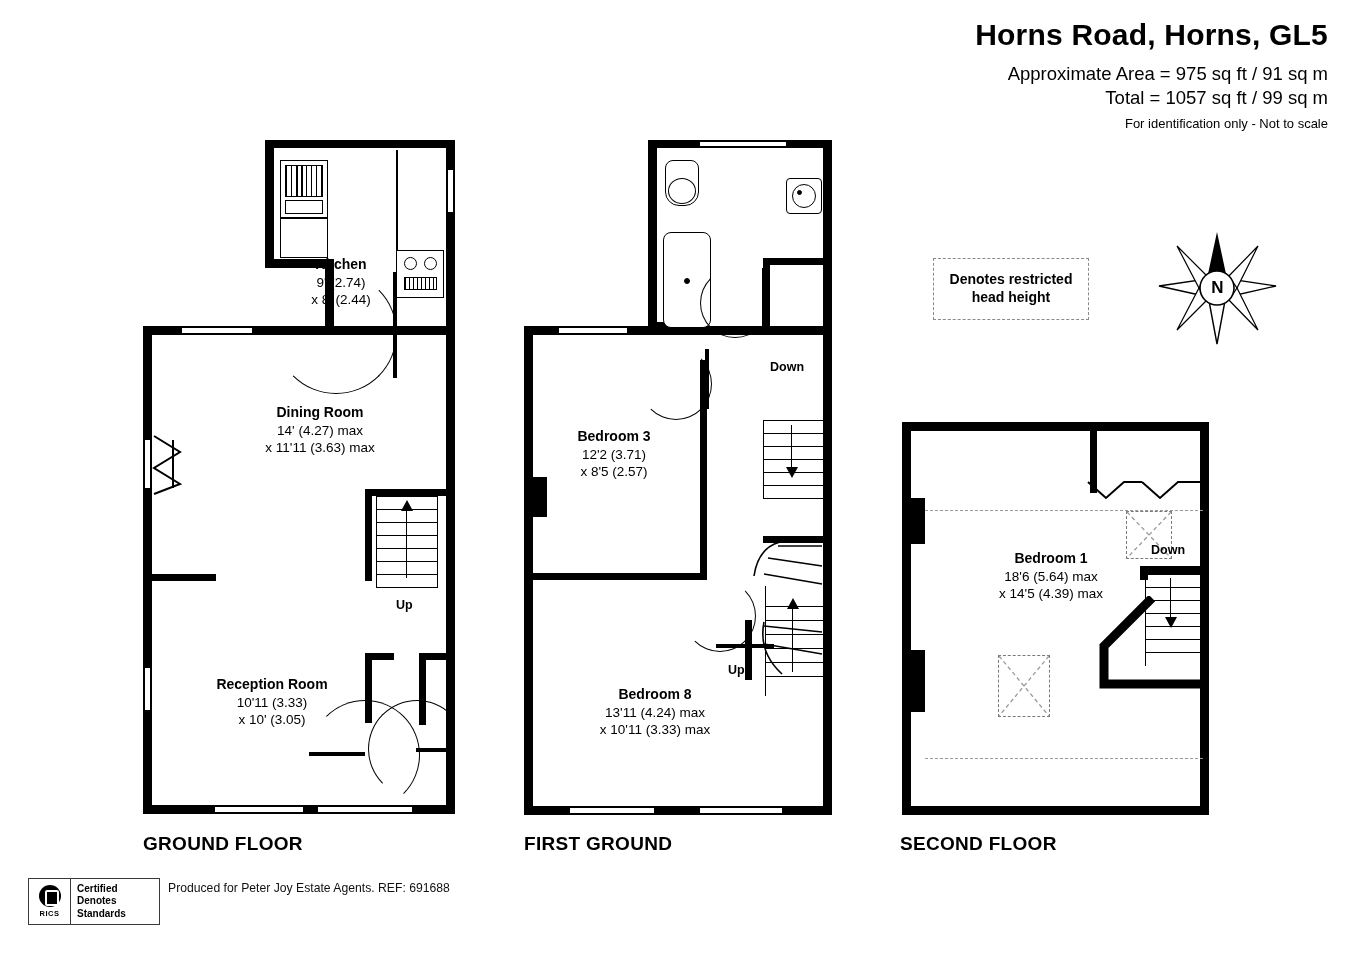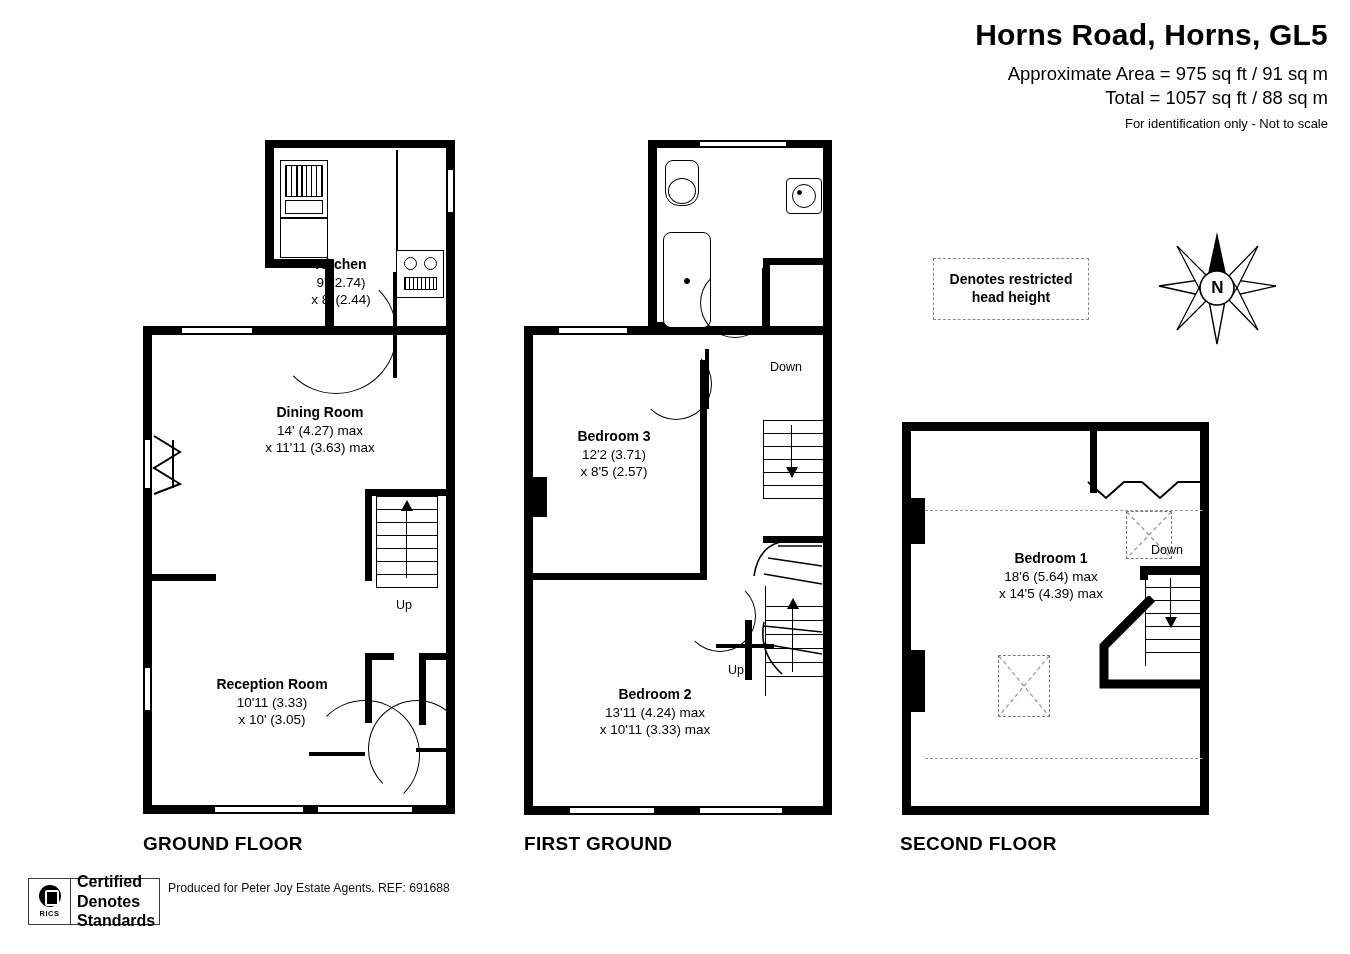--- a/index.html
+++ b/index.html
@@ -54,21 +54,21 @@
   .room-label .nm { font-weight: bold; font-size: 14px; }
   .floor-title {
     position: absolute;
     font-size: 19px;
     font-weight: bold;
     letter-spacing: 0.3px;
   }
   .small-bold {
     position: absolute;
     font-size: 12.5px;
-    font-weight: normal;
+    font-weight: bold;
   }
 
   
   .window {
     position: absolute;
     background: #ffffff;
     border-top: 2px solid #000;
     border-bottom: 2px solid #000;
     box-sizing: border-box;
   }
@@ -185,41 +185,41 @@
   #rics-mark:after {
     content: "";
     position: absolute;
     left: 6px; top: 5px;
     width: 10px; height: 12px;
     border: 2px solid #fff;
     border-radius: 2px;
   }
   #rics-word { font-size: 7.5px; font-weight: bold; letter-spacing: .5px; margin-top: 2px;}
   #rics-cert {
-    font-size: 16px;
+    font-size: 10px;
     font-weight: bold;
     line-height: 1.22;
     padding-left: 6px;
   }
   #footer-text {
     position: absolute;
     left: 140px; top: 2px;
     font-size: 12.2px;
     line-height: 1.42;
     color: #111;
     white-space: nowrap;
   }
 </style>
 </head>
 <body>
 
 <div id="header">
   <div id="title">Horns Road, Horns, GL5</div>
   <div class="area-line">Approximate Area = 975 sq ft / 91 sq m</div>
-  <div class="area-line">Total = 1057 sq ft / 88 sq m</div>
+  <div class="area-line">Total = 1057 sq ft / 99 sq m</div>
   <div id="ident">For identification only - Not to scale</div>
 </div>
 
 <div>
 
   <div class="wall" style="left:265px; top:140px; width:190px; height:8px;"></div>
   <div class="wall" style="left:265px; top:140px; width:9px; height:127px;"></div>
   <div class="wall" style="left:446px; top:140px; width:9px; height:190px;"></div>
   <div class="wall" style="left:265px; top:259px; width:60px; height:9px;"></div>
   <div class="wall" style="left:325px; top:259px; width:9px; height:72px;"></div>
@@ -388,21 +388,21 @@
     <polygon points="7,0 13,11 1,11" fill="#000"></polygon>
   </svg>
   <div class="small-bold" style="left:728px; top:663px;">Up</div>
 
   <div class="room-label" style="left:525px; top:428px; width:178px;">
     <div class="nm">Bedroom 3</div>
     <div>12'2 (3.71)</div>
     <div>x 8'5 (2.57)</div>
   </div>
   <div class="room-label" style="left:524px; top:686px; width:262px;">
-    <div class="nm">Bedroom 2</div>
+    <div class="nm">Bedroom 8</div>
     <div>13'11 (4.24) max</div>
     <div>x 10'11 (3.33) max</div>
   </div>
 
   <div class="floor-title" style="left:524px; top:833px;">FIRST GROUND</div>
 </div>
 
 <div>
   <div class="wall" style="left:902px; top:422px; width:307px; height:9px;"></div>
   <div class="wall" style="left:902px; top:422px; width:9px; height:393px;"></div>

